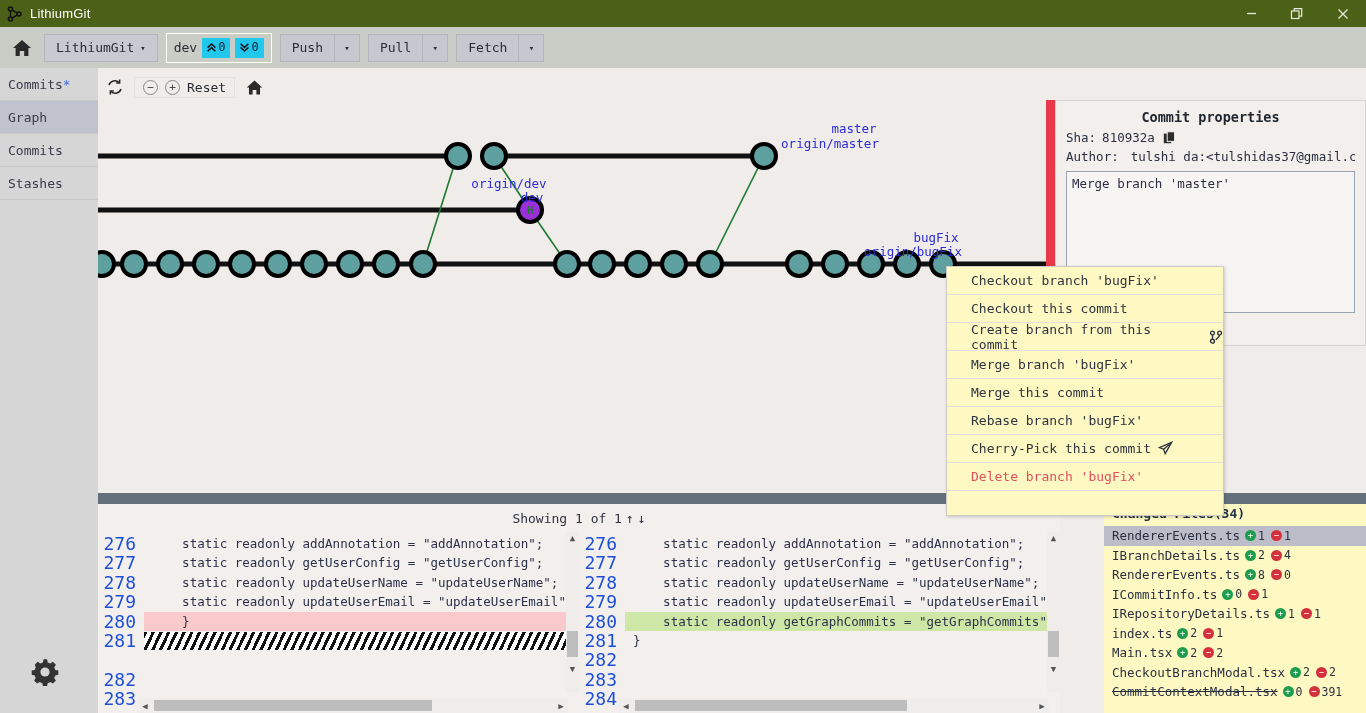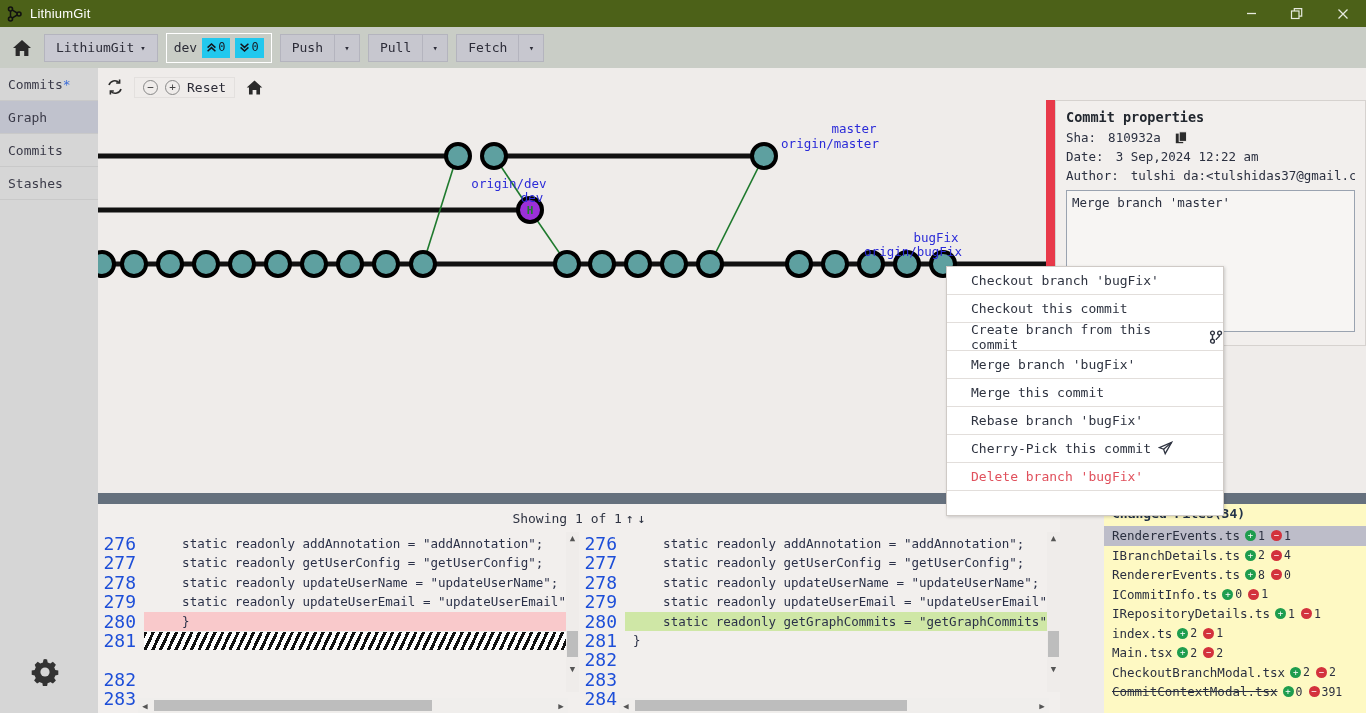--- a/index.html
+++ b/index.html
@@ -135,22 +135,22 @@
 
   
   .redbar {
     position: absolute; left: 1046px; top: 100px; width: 9px; height: 168px;
     background: #e8394a;
   }
   .commitprops {
     position: absolute; left: 1055px; top: 100px; width: 311px; height: 246px;
     background: #f2efed; border: 1px solid #d6d2cf; padding: 8px 10px 0 10px;
   }
-  .cp-title { font-size: 13.5px; color: #22272f; font-weight: bold; margin-bottom: 3px; }
-  .cp-row { font-size: 12.5px; color: #2b3040; line-height: 19px; display: flex; align-items: center; gap: 12px; }
+  .cp-title { font-size: 13.5px; color: #22272f; font-weight: bold; margin-bottom: 3px; text-align: center; }
+  .cp-row { font-size: 12.5px; color: #2b3040; line-height: 19px; display: flex; align-items: center; gap: 6px; }
   .cp-msg {
     margin-top: 5px; border: 1px solid #9aa3b0; background: #f7f5f3;
     height: 142px; padding: 4px 5px; font-size: 12.5px; color: #2b3040;
     overflow: hidden;
   }
 
   
   .changedfiles {
     position: absolute; left: 1060px; top: 504px; width: 306px; height: 209px;
     background: #fef9c3;
@@ -176,21 +176,21 @@
   .cf-scroll {
     position: absolute; right: 2px; top: 22px; width: 14px; height: 180px;
     background: #efecea; display: flex; flex-direction: column; align-items: center;
   }
   .cf-scroll .arr { font-size: 9px; color: #555; height: 14px; line-height: 14px; }
   .cf-scroll .thumb { width: 12px; height: 52px; background: #bdbdbd; }
 
   
   .ctxmenu {
     position: absolute; left: 946px; top: 266px; width: 278px; height: 250px;
-    background: #ffffff; border: 1px solid #cfcac6;
+    background: #fef9c3; border: 1px solid #cfcac6;
     box-shadow: 1px 1px 3px rgba(0,0,0,.18);
   }
   .ctx-item {
     height: 28px; display: flex; align-items: center; gap: 7px;
     padding-left: 24px; font-size: 13px; color: #2e3340;
     border-bottom: 1px solid #e2dedb;
   }
   .ctx-item.danger { color: #e0505c; }
   svg { display: block; }
 </style>
@@ -471,24 +471,20 @@
     <div class="cp-row">
       <span>Sha:</span>
       <span>810932a</span>
       <span style="margin-left:2px">
         <svg width="13" height="13" viewBox="0 0 13 13">
           <rect x="0.8" y="2.6" width="7.4" height="9.6" fill="#2b2b2b"></rect>
           <rect x="4.2" y="0.8" width="7.4" height="9.6" fill="#2b2b2b" stroke="#f2efed" stroke-width="1"></rect>
         </svg>
       </span>
     </div>
-    <div class="cp-row">
-      <span>Date:</span>
-      <span>3 Sep,2024 12:22 am</span>
-    </div>
     <div class="cp-row" style="gap:12px">
       <span>Author:</span>
       <span style="white-space:nowrap;overflow:hidden">tulshi da:&lt;tulshidas37@gmail.com&gt;</span>
     </div>
     <div class="cp-msg">
       <span>Merge branch 'master'</span>
     </div>
   </div>
 
   <div class="changedfiles">

